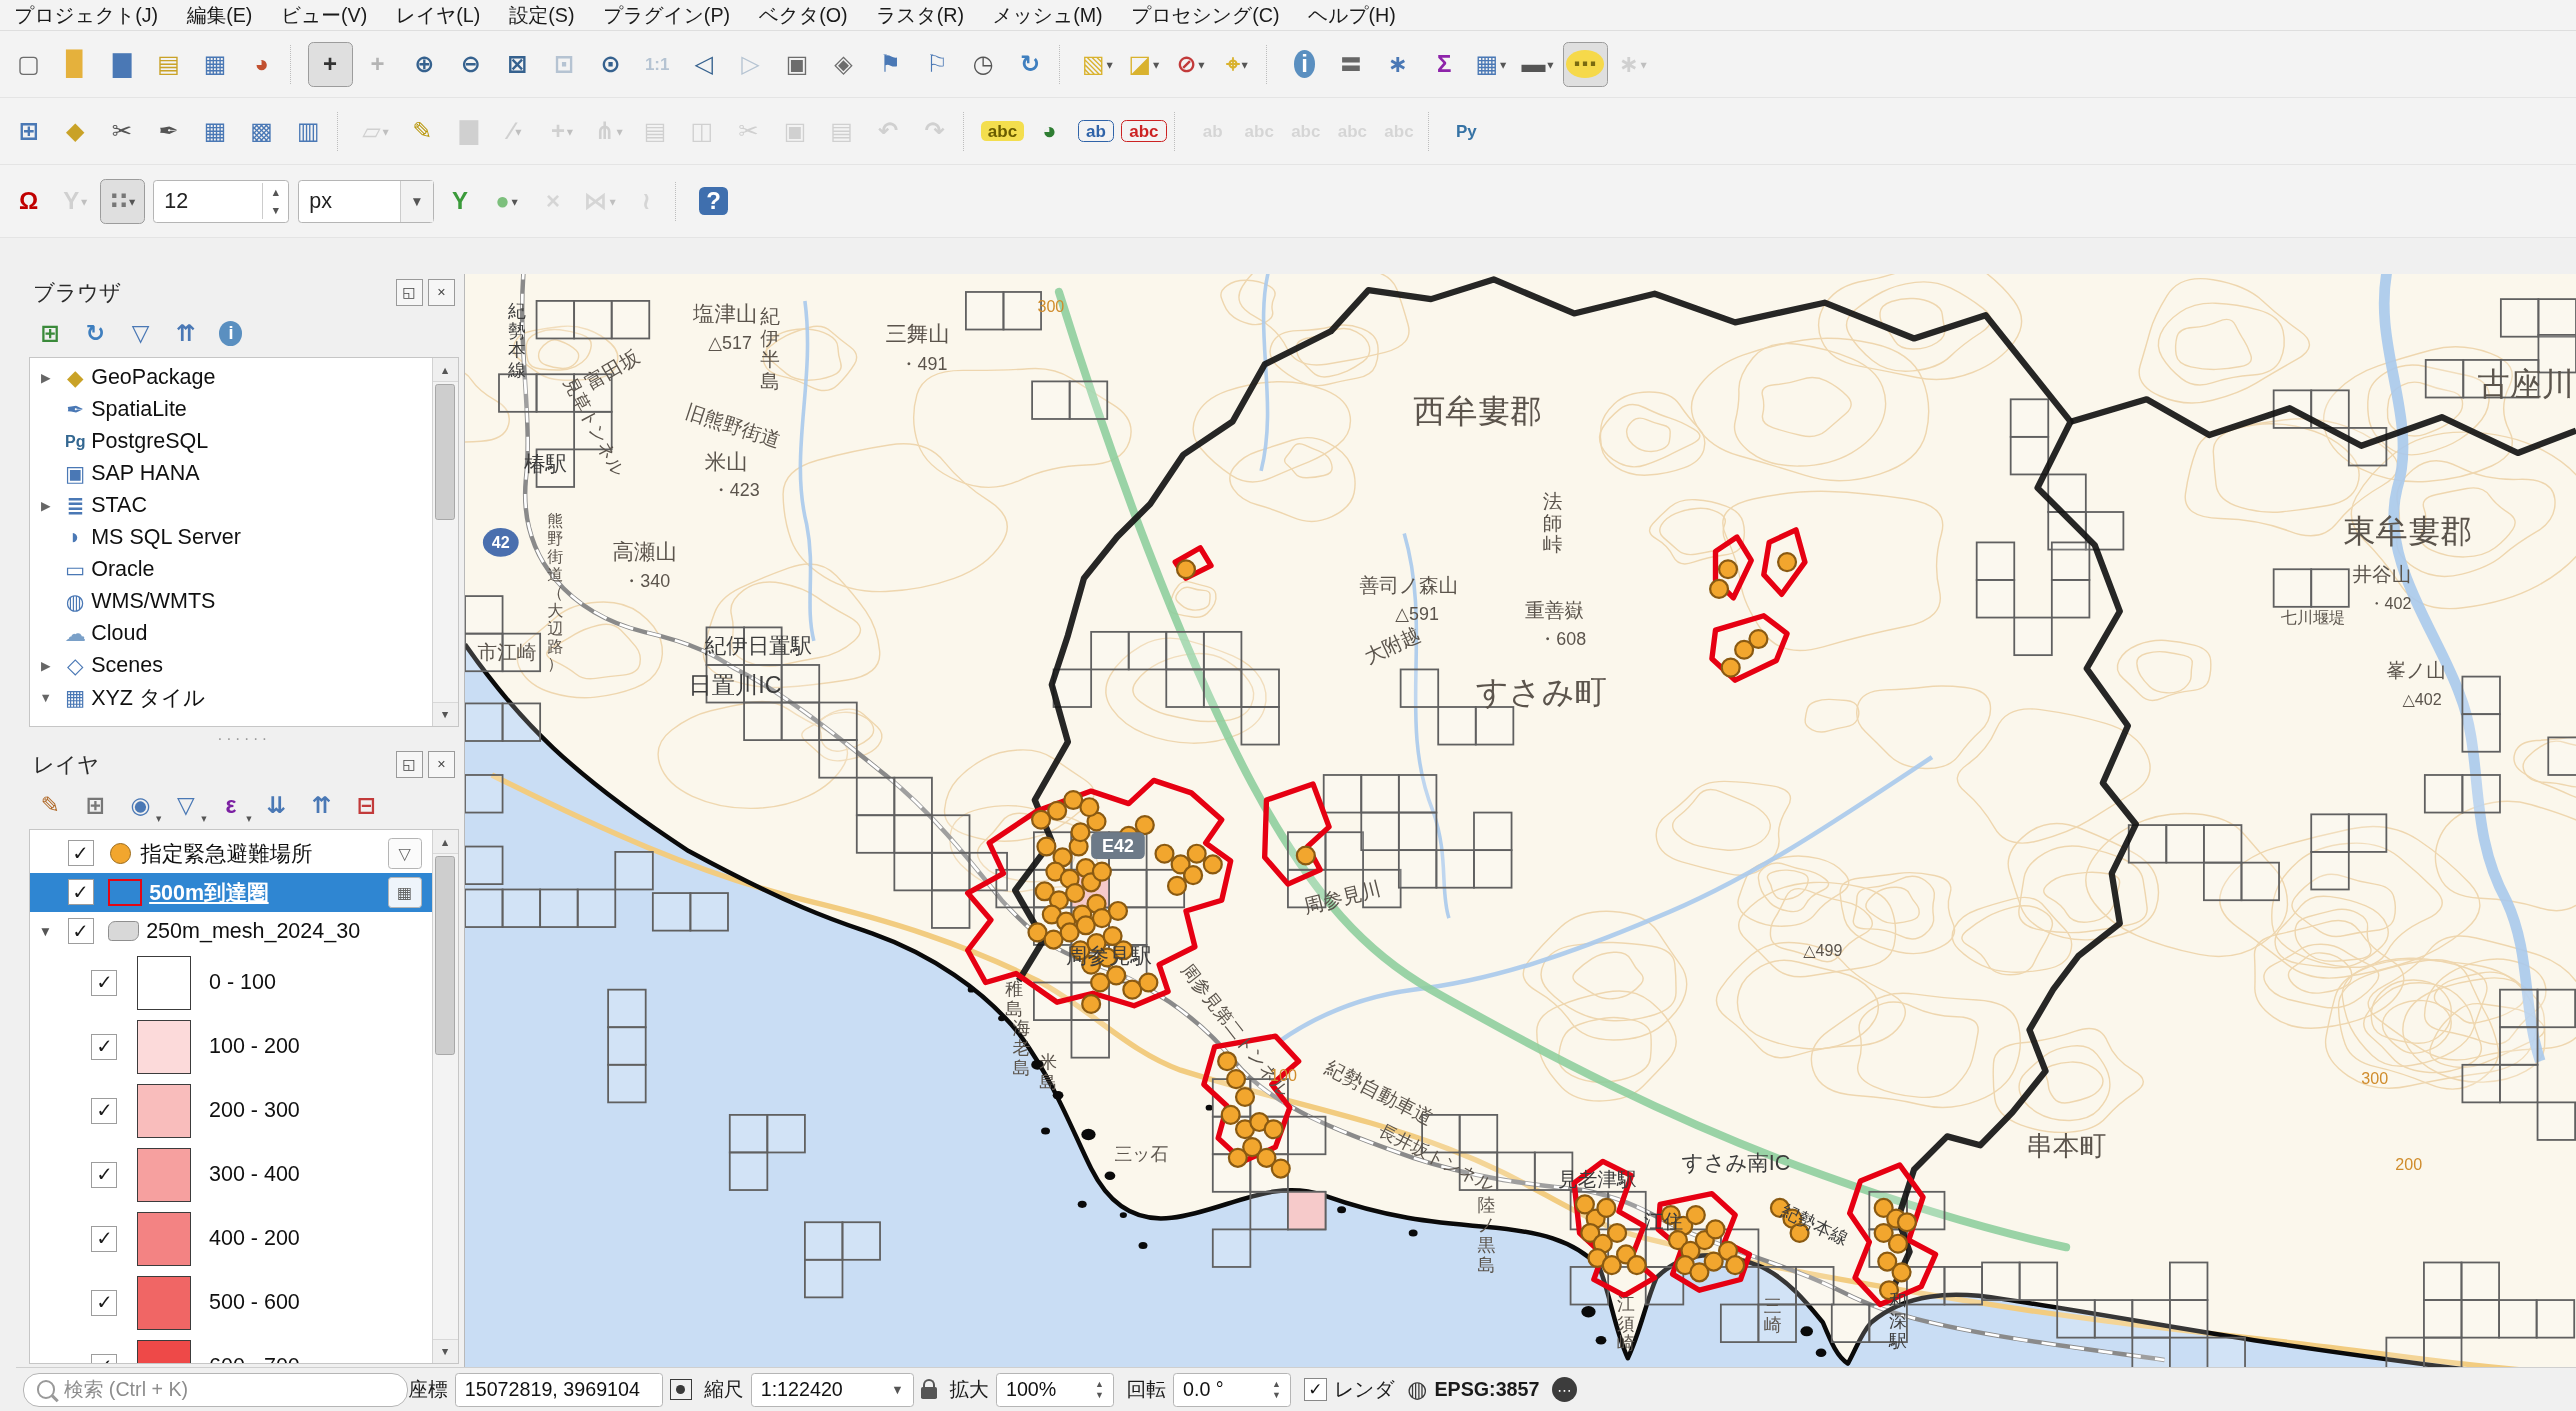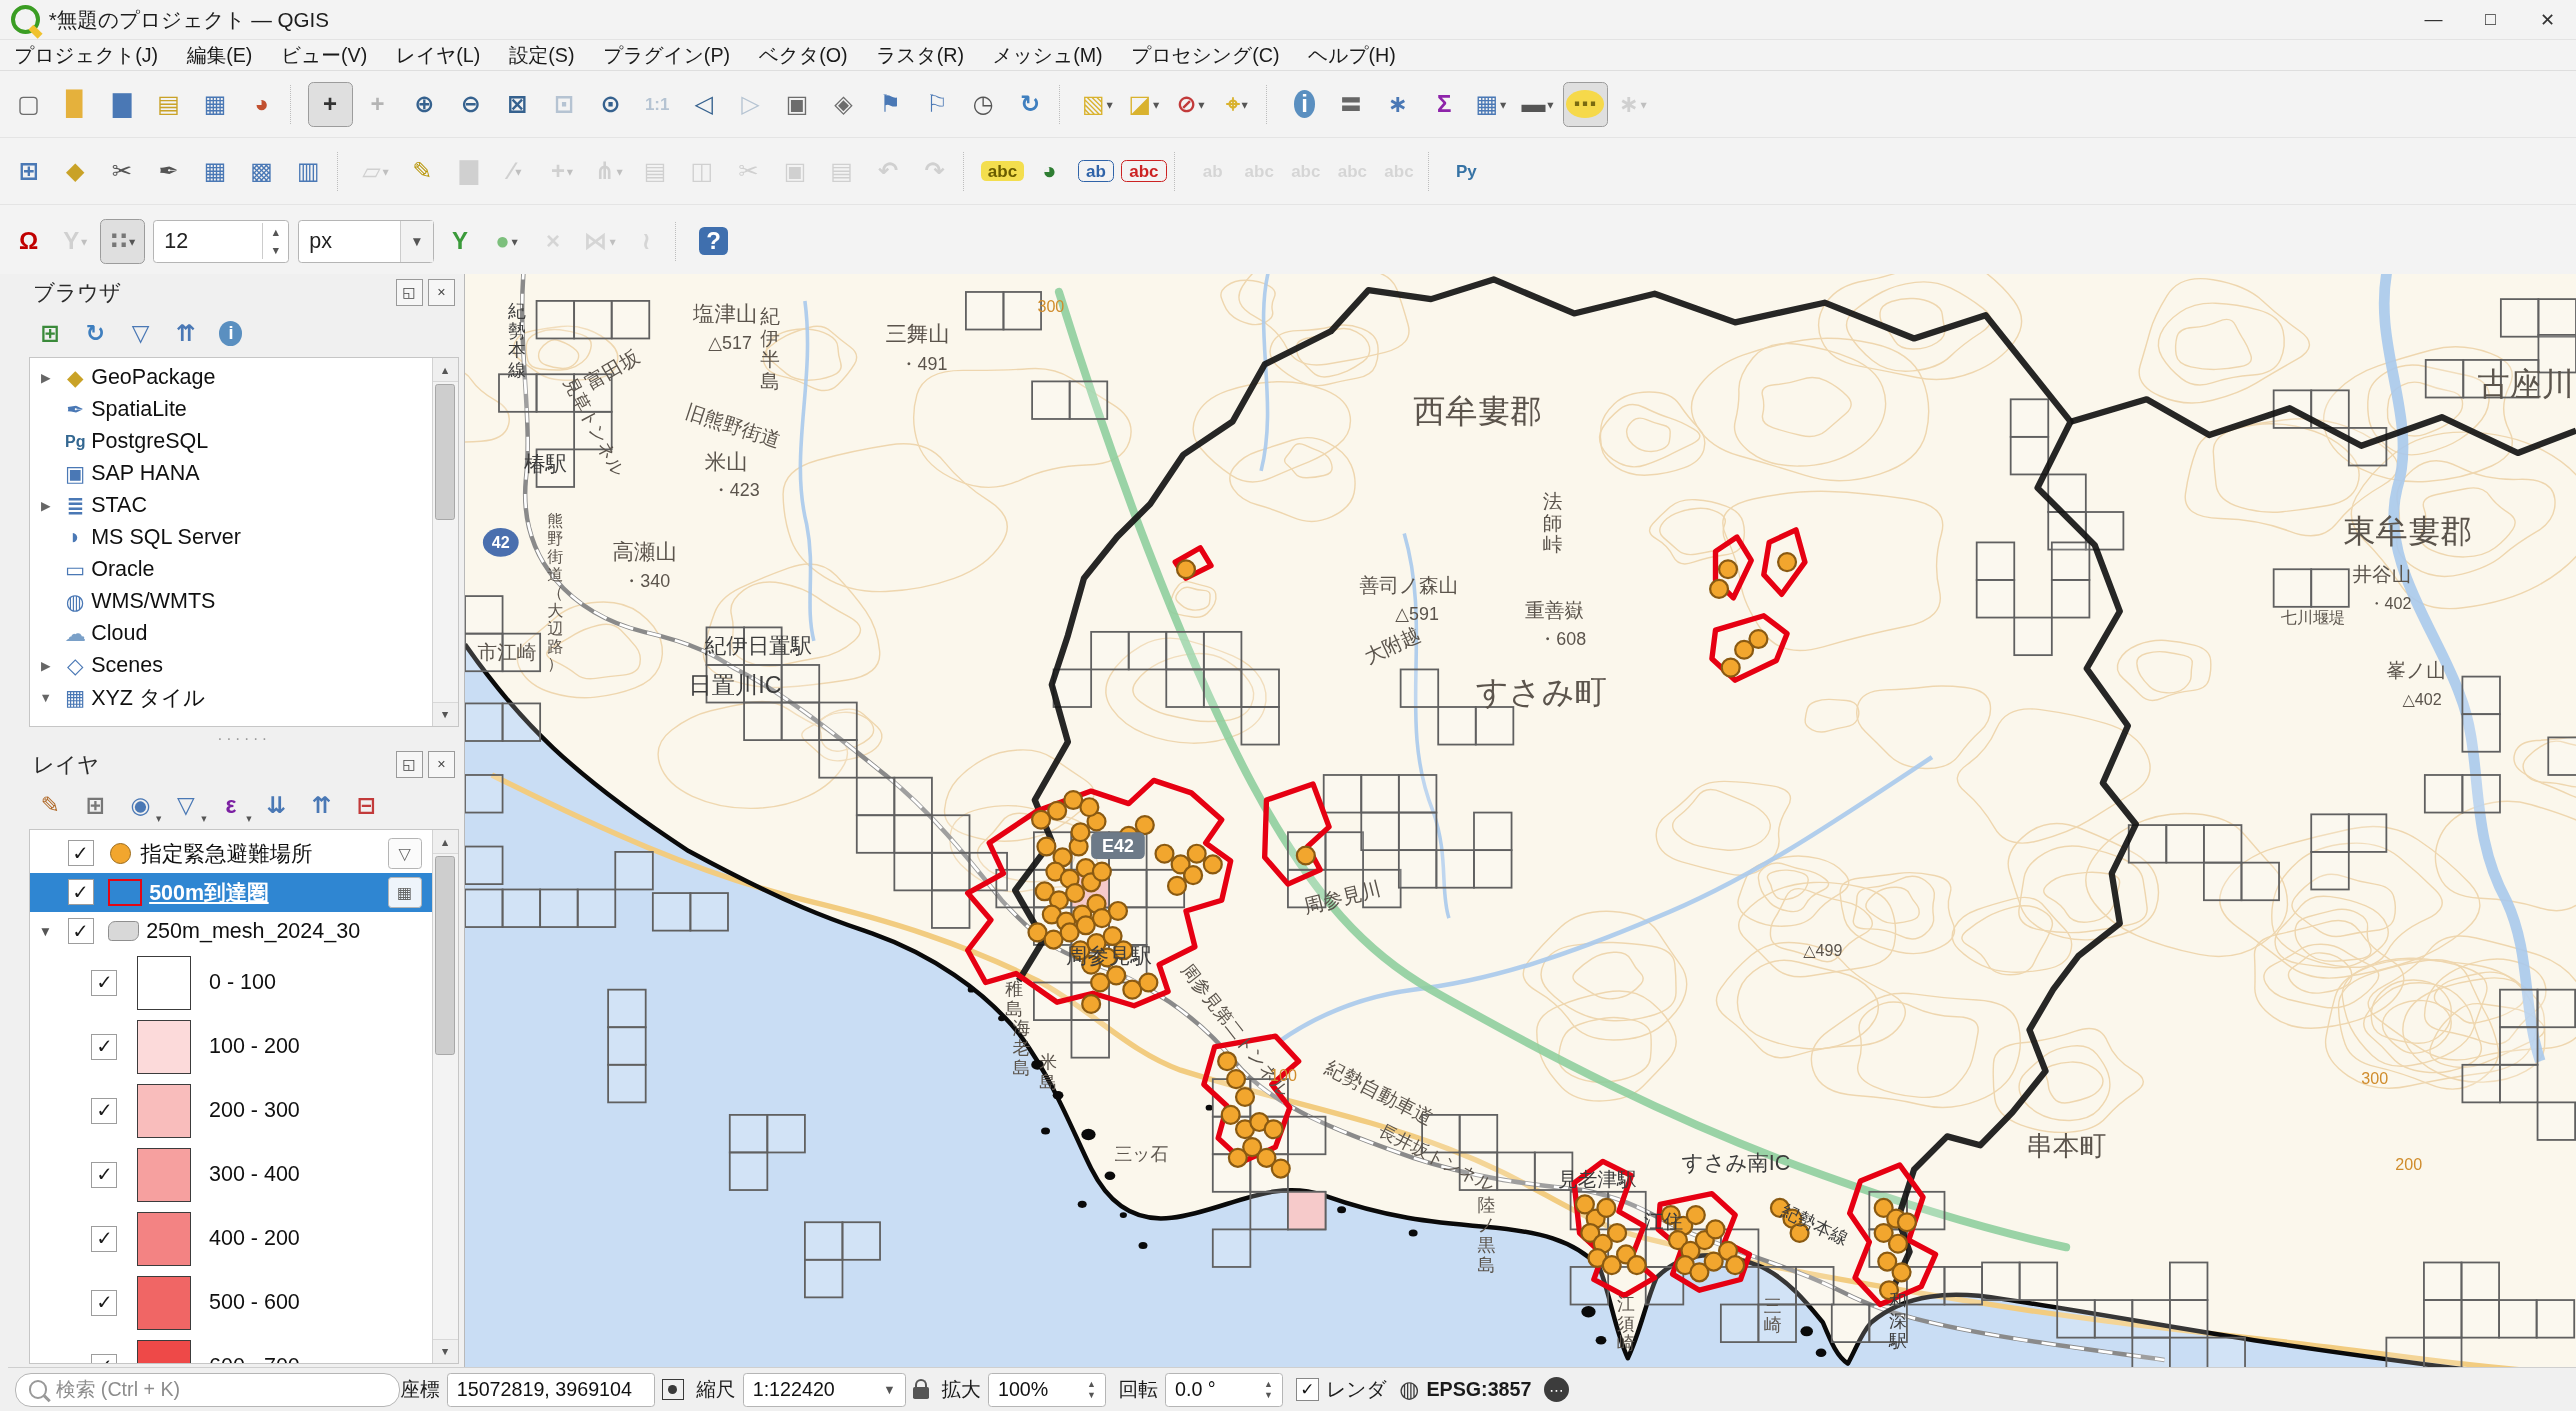--- a/index.html
+++ b/index.html
@@ -67,21 +67,21 @@
   .cswatch{width:52px;height:52px;border:0.9px solid #3c3c3c;margin:0 5.4px 0 12.5px;flex:none;}
   .classrow .clabel{font-size:21.5px;color:#101010;margin-left:12.5px;}
   
   .vscroll{position:absolute;top:0;right:0;width:25px;bottom:0;background:#f3f3f3;border-left:0.9px solid #d2d2d2;display:flex;flex-direction:column;}
   .sbtn{height:23px;display:flex;align-items:center;justify-content:center;font-size:10.7px;color:#555;background:#efefef;border-bottom:0.9px solid #d8d8d8;}
   .sbtn.b{margin-top:auto;border-top:0.9px solid #d8d8d8;border-bottom:none;}
   .sthumb{background:#cecece;border:0.9px solid #a8a8a8;border-radius:2.7px;margin:1.8px 2.7px;}
   
   .canvas{flex:1;position:relative;background:#fbf7ec;}
   
-  .statusbar{position:absolute;left:8px;right:0;bottom:0;height:43px;background:#f0f0f0;border-top:0.9px solid #cfcfcf;display:flex;align-items:center;font-size:19.7px;color:#222;}
+  .statusbar{position:absolute;left:16px;right:0;bottom:0;height:43px;background:#f0f0f0;border-top:0.9px solid #cfcfcf;display:flex;align-items:center;font-size:19.7px;color:#222;}
   .ssearch{width:358px;height:32px;border:0.9px solid #b5b5b5;border-radius:16px;background:#fff;display:flex;align-items:center;margin-left:7.2px;padding:0 12.5px;color:#8d8d8d;gap:9px;}
   .mag{width:14.3px;height:14.3px;border:2.7px solid #999;border-radius:50%;position:relative;flex:none;}
   .mag::after{content:"";position:absolute;width:8px;height:2.7px;background:#999;transform:rotate(45deg);right:-6.3px;bottom:-2.7px;}
   .smsg{margin-left:16px;font-size:19.7px;color:#1d1d1d;flex:1;}
   .sgrp{display:flex;align-items:center;gap:7.2px;margin-right:12.5px;}
   .slabel{font-size:19.7px;color:#1a1a1a;}
   .sval{background:#fff;border:0.9px solid #b5b5b5;border-radius:3.6px;height:32px;display:flex;align-items:center;padding:0 9px;font-size:19.7px;color:#111;}
   .sval.combo2{justify-content:space-between;width:143px;}
   .sval .ca2{font-size:12.5px;color:#555;margin-left:9px;}
   .spin2{display:flex;flex-direction:column;margin-left:3.6px;}
@@ -92,29 +92,20 @@
   .lockic::before{content:"";position:absolute;top:-8px;left:1.8px;width:8px;height:8px;border:2.7px solid #555;border-bottom:none;border-radius:6.3px 6.3px 0 0;}
   .cb2{width:21.5px;height:21.5px;border:1.8px solid #888;background:#fff;display:flex;align-items:center;justify-content:center;font-size:17px;font-weight:bold;color:#111;}
   .globe{font-size:23px;color:#3a3a3a;}
   .msgic{width:25px;height:25px;border-radius:50%;background:#3c3c3c;color:#fff;display:flex;align-items:center;justify-content:center;font-size:14.3px;margin-right:9px;}
 </style>
 </head>
 <body>
 
 <div class="win">
 
-  <div class="titlebar">
-    <span class="qlogo"></span>
-    <span class="wtitle">*無題のプロジェクト — QGIS</span>
-    <span class="wctrls">
-      <span class="wbtn">—</span>
-      <span class="wbtn">□</span>
-      <span class="wbtn">✕</span>
-    </span>
-  </div>
 
   <div class="menubar" id="menubar">
       <div class="mitem">プロジェクト(J)</div>
       <div class="mitem">編集(E)</div>
       <div class="mitem">ビュー(V)</div>
       <div class="mitem">レイヤ(L)</div>
       <div class="mitem">設定(S)</div>
       <div class="mitem">プラグイン(P)</div>
       <div class="mitem">ベクタ(O)</div>
       <div class="mitem">ラスタ(R)</div>

